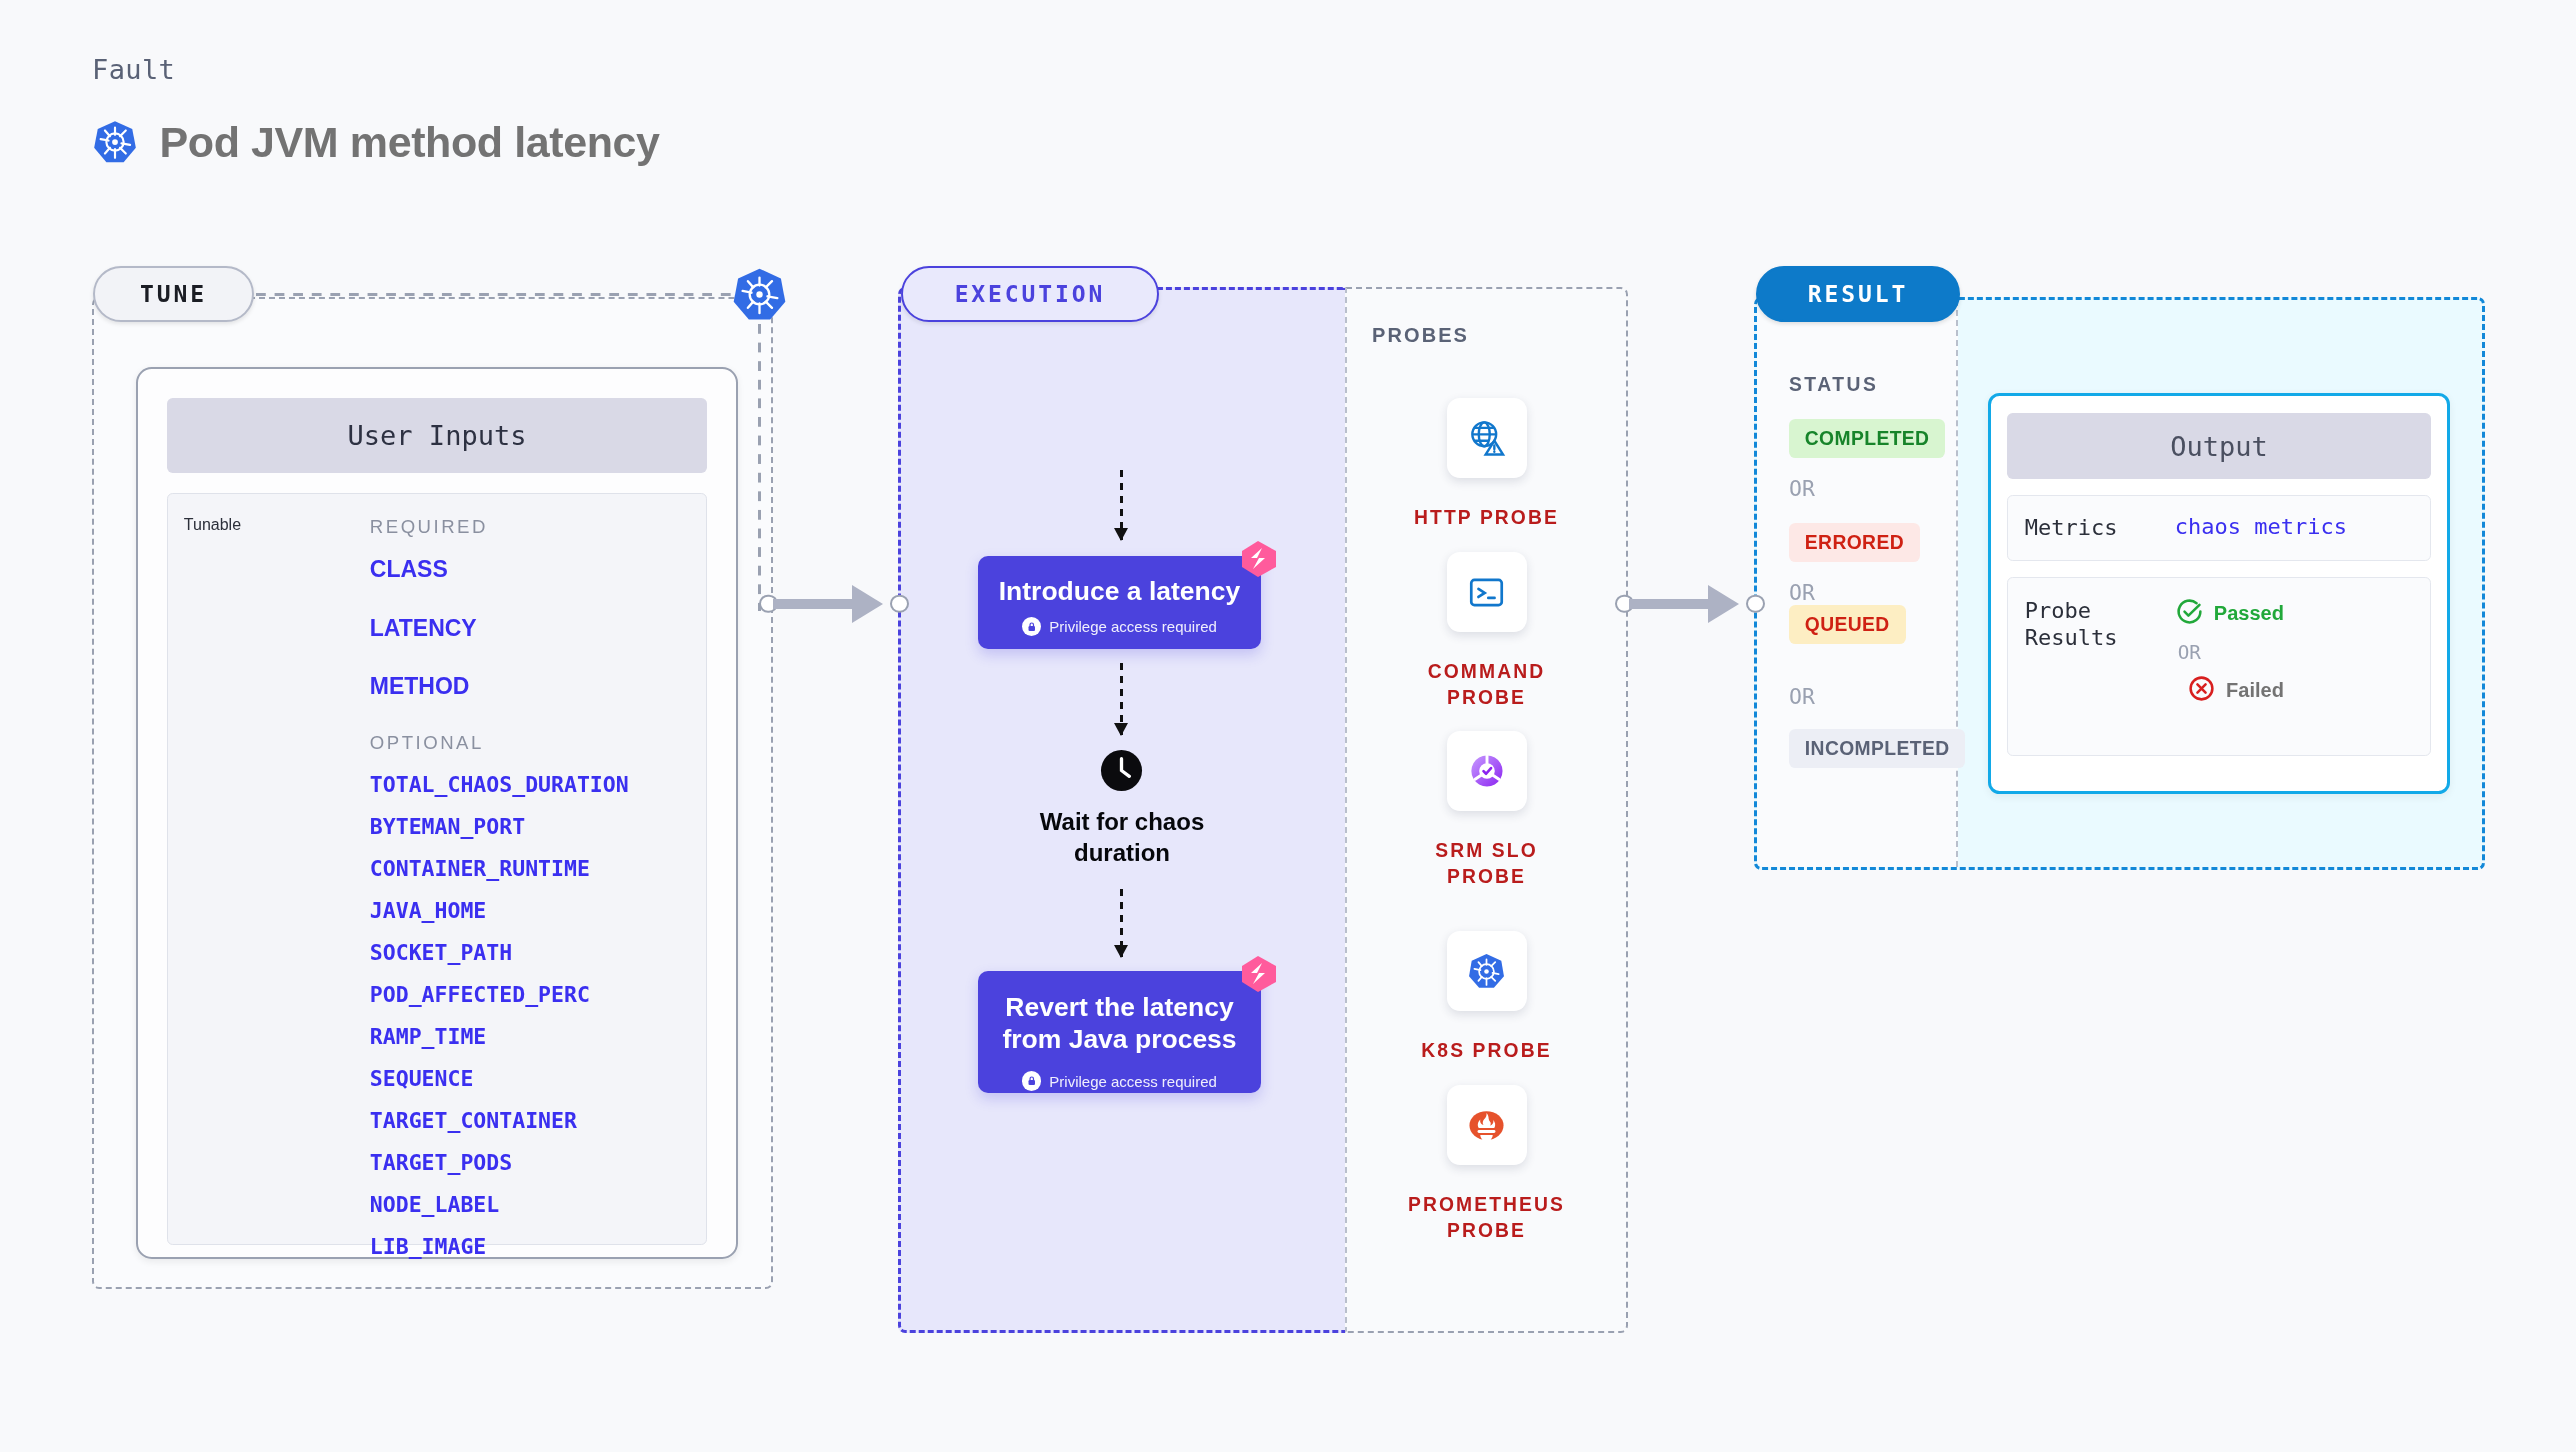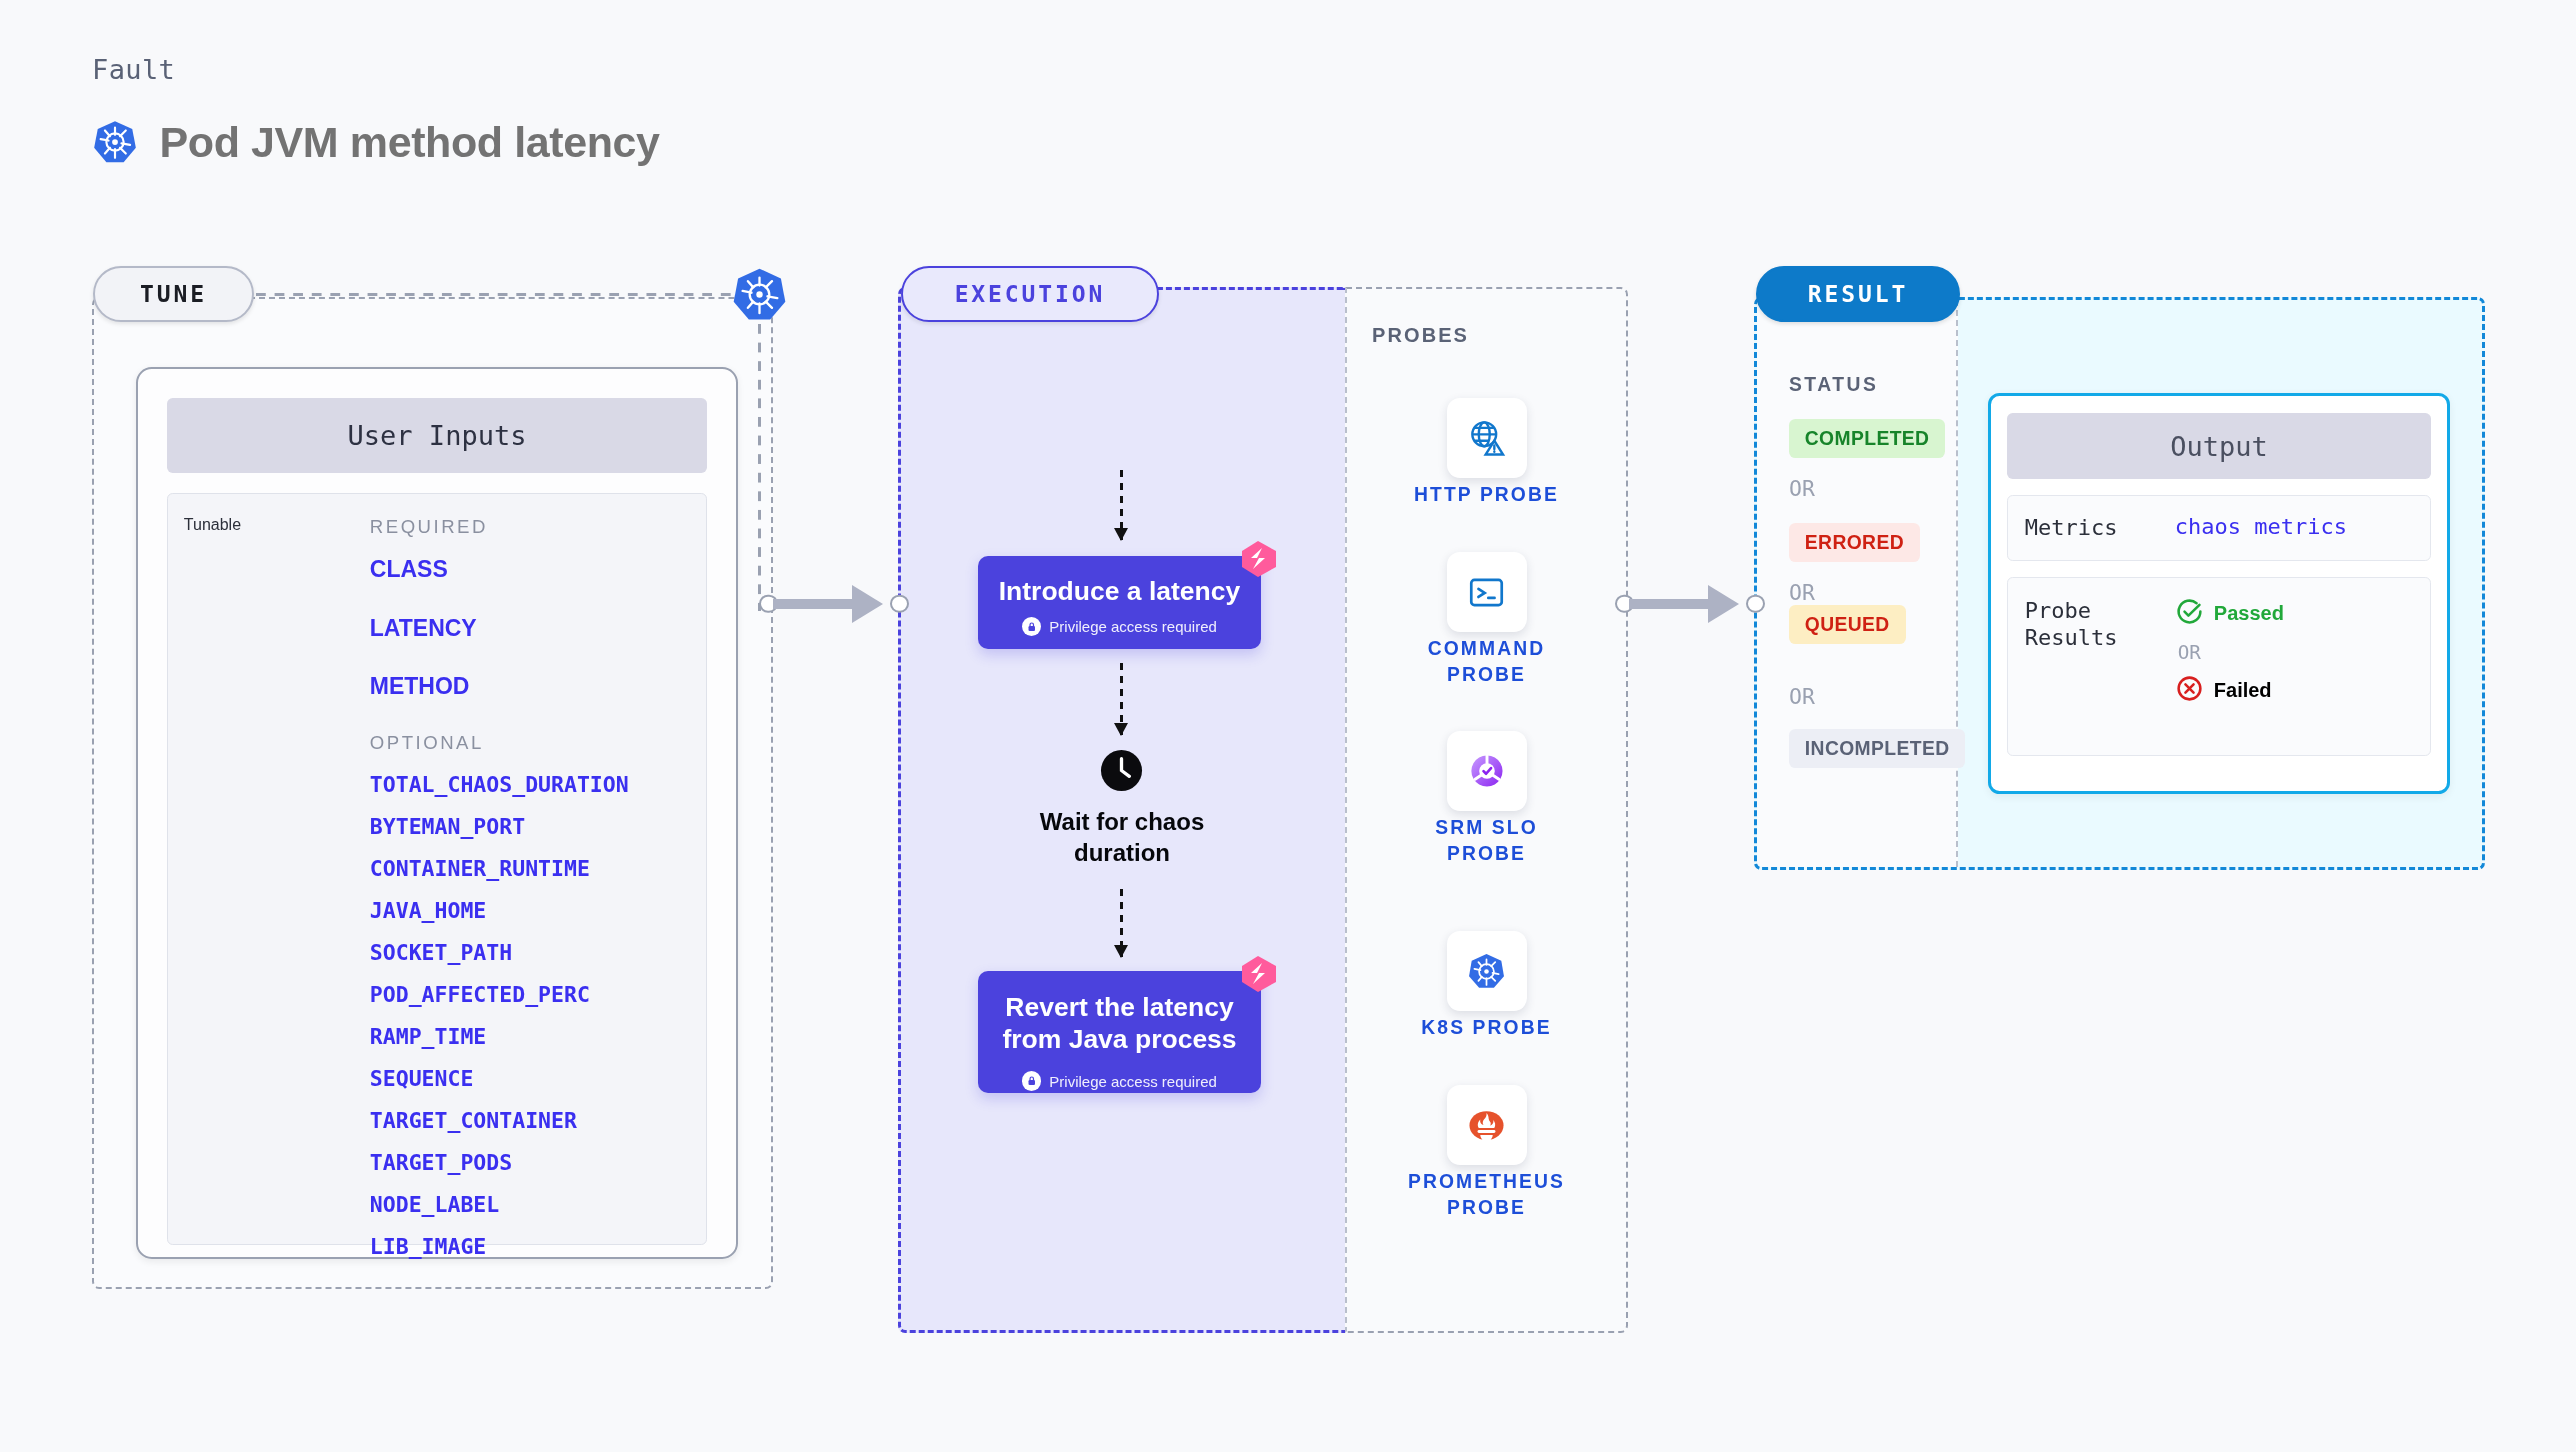--- a/index.html
+++ b/index.html
@@ -130,21 +130,21 @@
     position: absolute; left: 1372px; top: 324px;
     font-size: 20px; font-weight: 700; color: #5a6276; letter-spacing: 2.1px;
   }
   .probe-item { position: absolute; width: 283px; text-align: center; }
   .probe-tile {
     width: 80px; height: 80px; margin: 0 auto; background: #fff;
     border-radius: 13px; box-shadow: 0 3.6px 10px rgba(40,50,80,.13);
     display: flex; align-items: center; justify-content: center;
   }
   .probe-name {
-    margin-top: 4px; font-size: 19.3px; font-weight: 700; color: #1d4ed8;
+    margin-top: 27px; font-size: 19.3px; font-weight: 700; color: #b91c1c;
     letter-spacing: 2.1px; line-height: 1.35; white-space: pre-line;
   }
 
   
   .status-label {
     position: absolute; left: 1789px; top: 374px;
     font-size: 19.3px; font-weight: 700; color: #5a6276; letter-spacing: 2.5px;
   }
   .badge {
     position: absolute; left: 1789px; display: inline-flex; align-items: center;
@@ -443,21 +443,21 @@
         <div class="pr-line" style="color:#21a83a;">
           <span>
             <svg width="29" height="29" viewBox="0 0 32 32" fill="none" stroke="#21a83a" stroke-width="2.8" stroke-linecap="round">
               <path d="M28 16 a12 12 0 1 1 -4.2 -9.1"></path>
               <path d="M10.5 16.2 L14.8 20.5 L27 8.6" stroke-linejoin="round"></path>
             </svg>
           </span>
           <span>Passed</span>
         </div>
         <div class="pr-or">OR</div>
-        <div class="pr-line" style="color:#000000;">
+        <div class="pr-line" style="color:#737373;justify-content:flex-end;">
           <span>
             <svg width="29" height="29" viewBox="0 0 32 32" fill="none" stroke="#d81f1f" stroke-width="2.8" stroke-linecap="round">
               <circle cx="16" cy="16" r="12"></circle>
               <path d="M11.5 11.5 L20.5 20.5 M20.5 11.5 L11.5 20.5"></path>
             </svg>
           </span>
           <span>Failed</span>
         </div>
       </div>
     </div>

